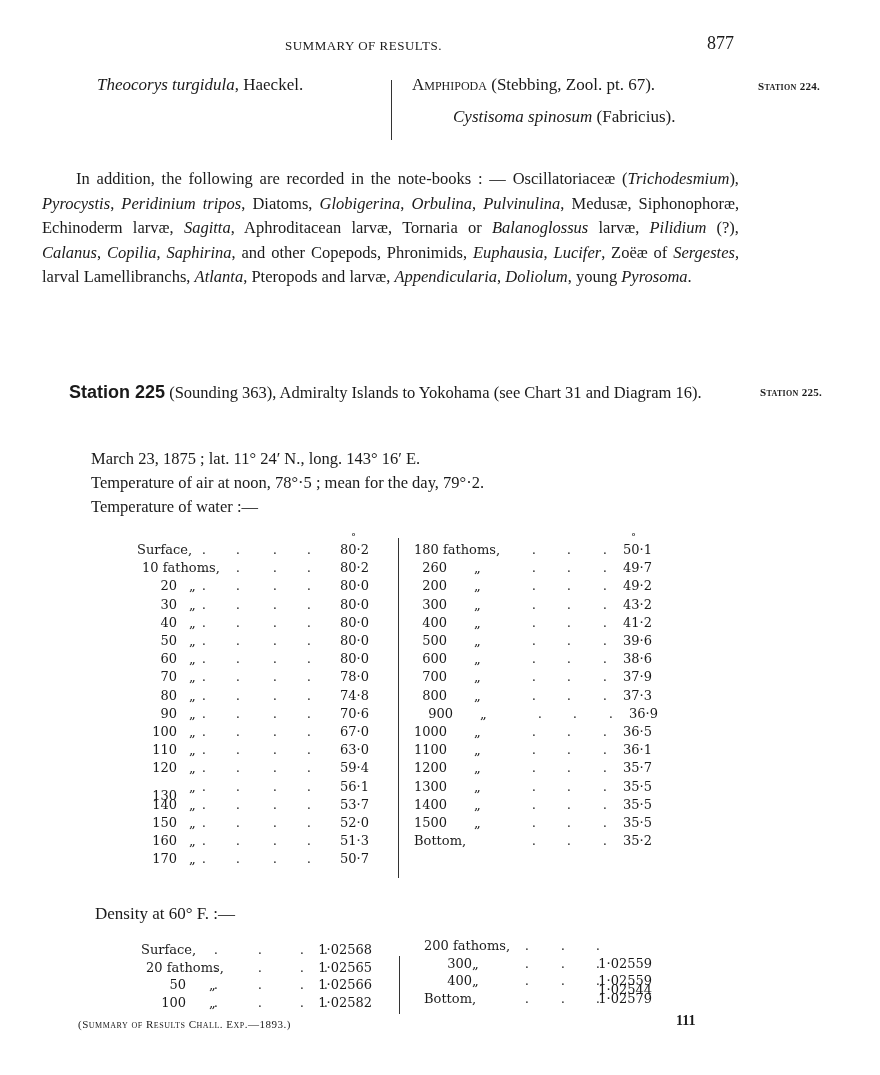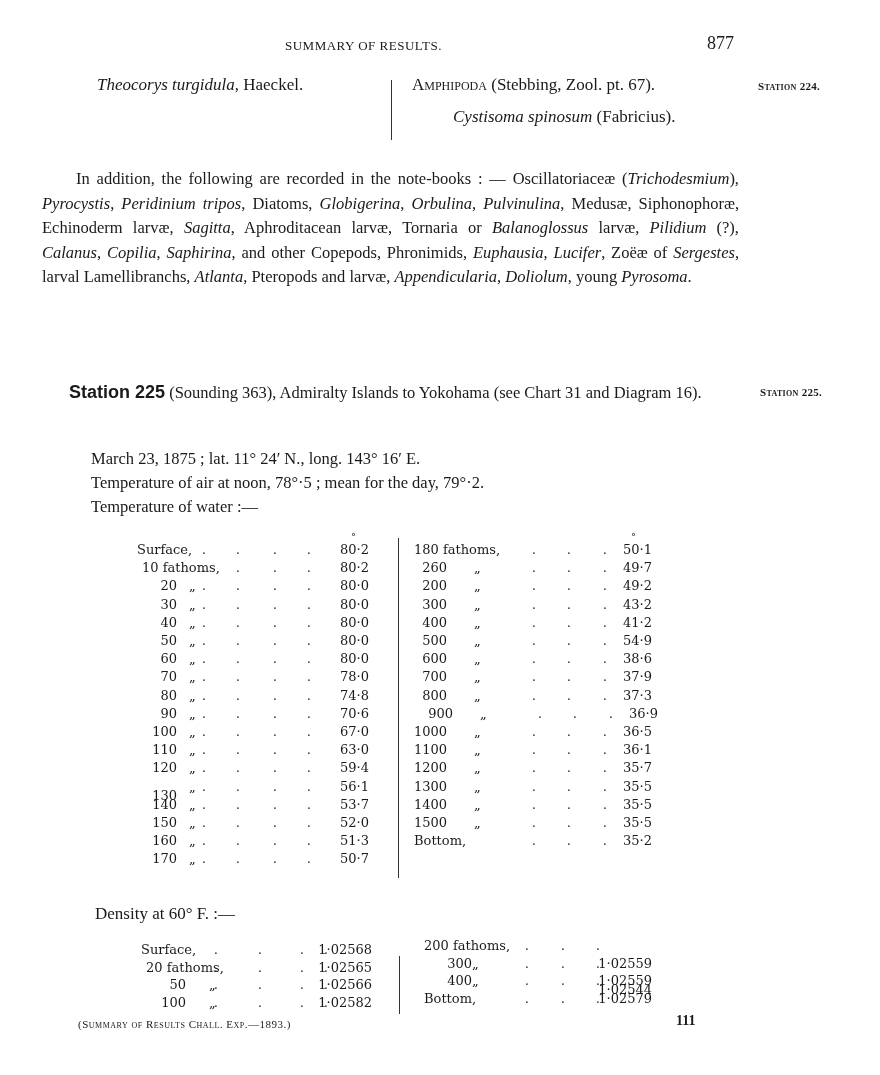--- a/index.html
+++ b/index.html
@@ -268,21 +268,21 @@
       <span class="dot" style="left: 153px;">.</span>
       <span class="dot" style="left: 189px;">.</span>
       <span style="right: 0px;">41·2</span>
     </div>
     <div class="table-row" style="top: 631px; left: 414px; width: 238px;">
       <span style="right: 205px;">500</span>
       <span style="left: 60px;">„</span>
       <span class="dot" style="left: 118px;">.</span>
       <span class="dot" style="left: 153px;">.</span>
       <span class="dot" style="left: 189px;">.</span>
-      <span style="right: 0px;">54·9</span>
+      <span style="right: 0px;">39·6</span>
     </div>
     <div class="table-row" style="top: 649.2px; left: 414px; width: 238px;">
       <span style="right: 205px;">600</span>
       <span style="left: 60px;">„</span>
       <span class="dot" style="left: 118px;">.</span>
       <span class="dot" style="left: 153px;">.</span>
       <span class="dot" style="left: 189px;">.</span>
       <span style="right: 0px;">38·6</span>
     </div>
     <div class="table-row" style="top: 667.4px; left: 414px; width: 238px;">

